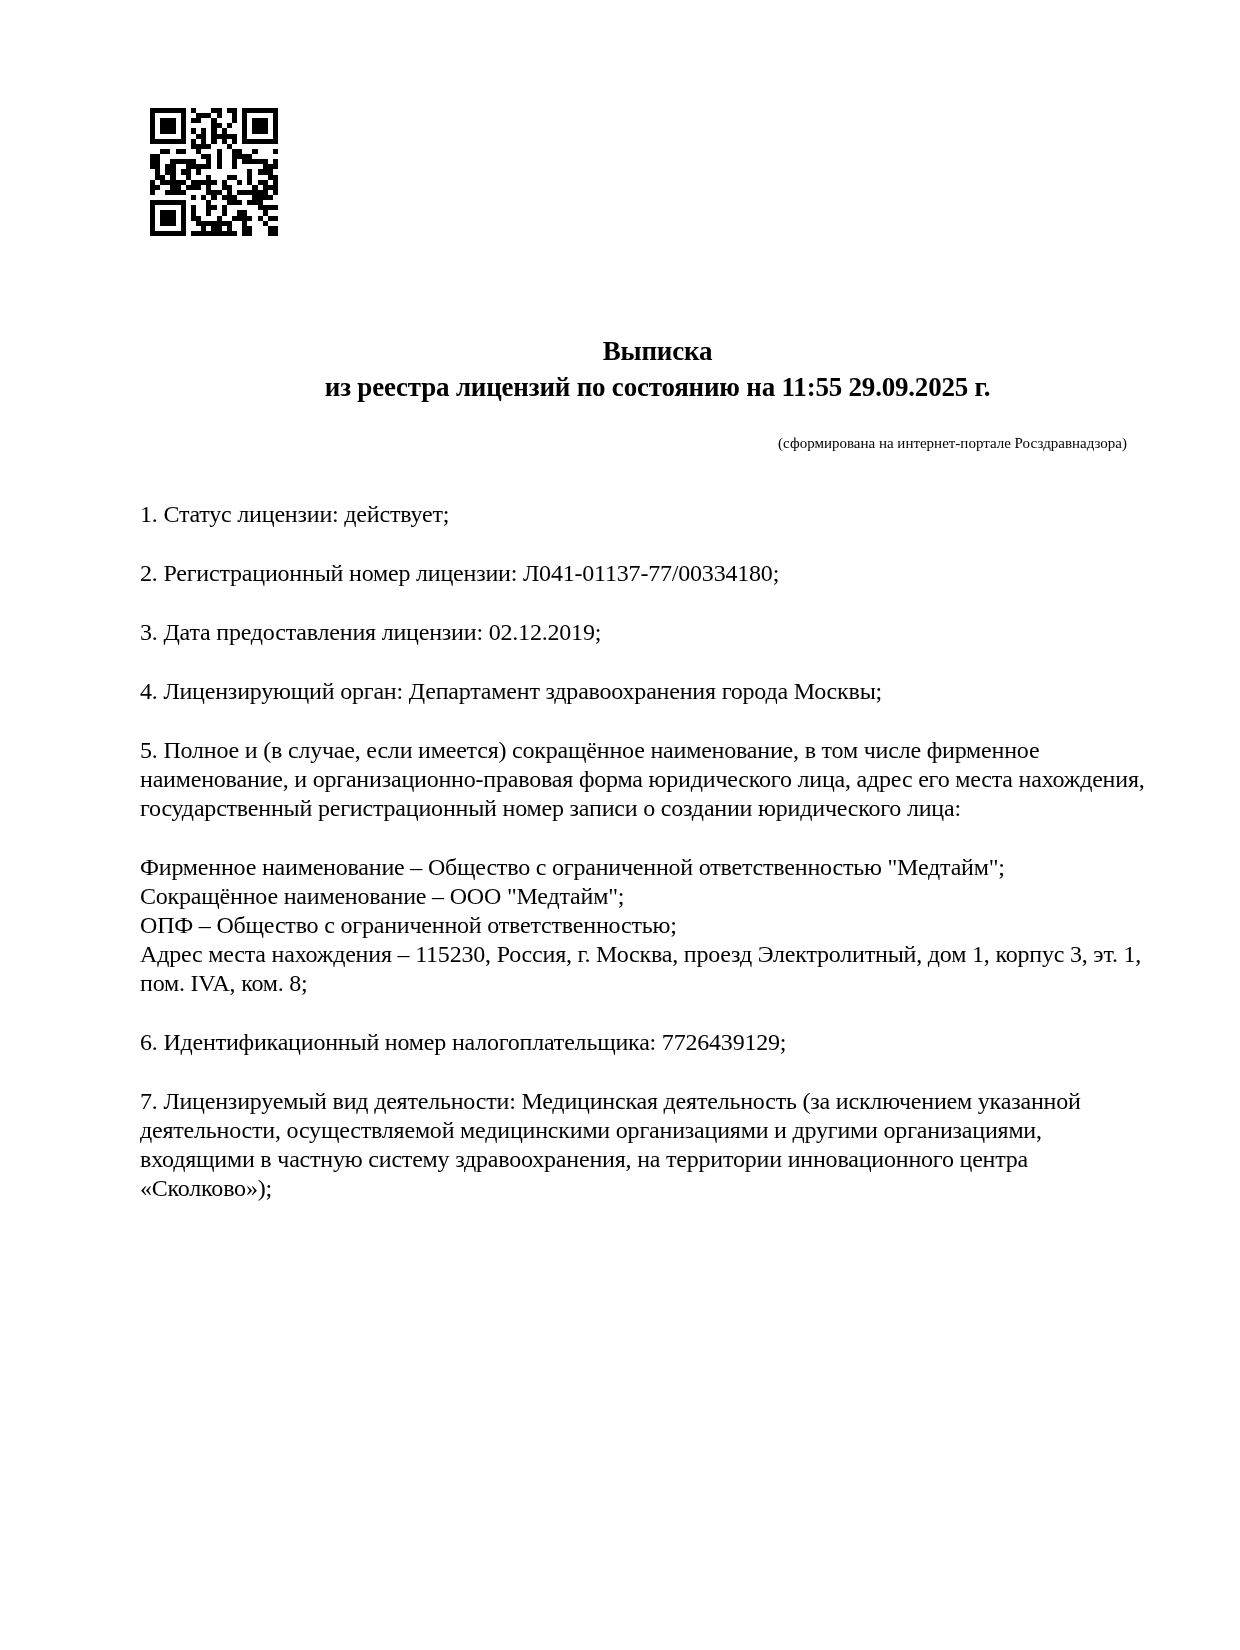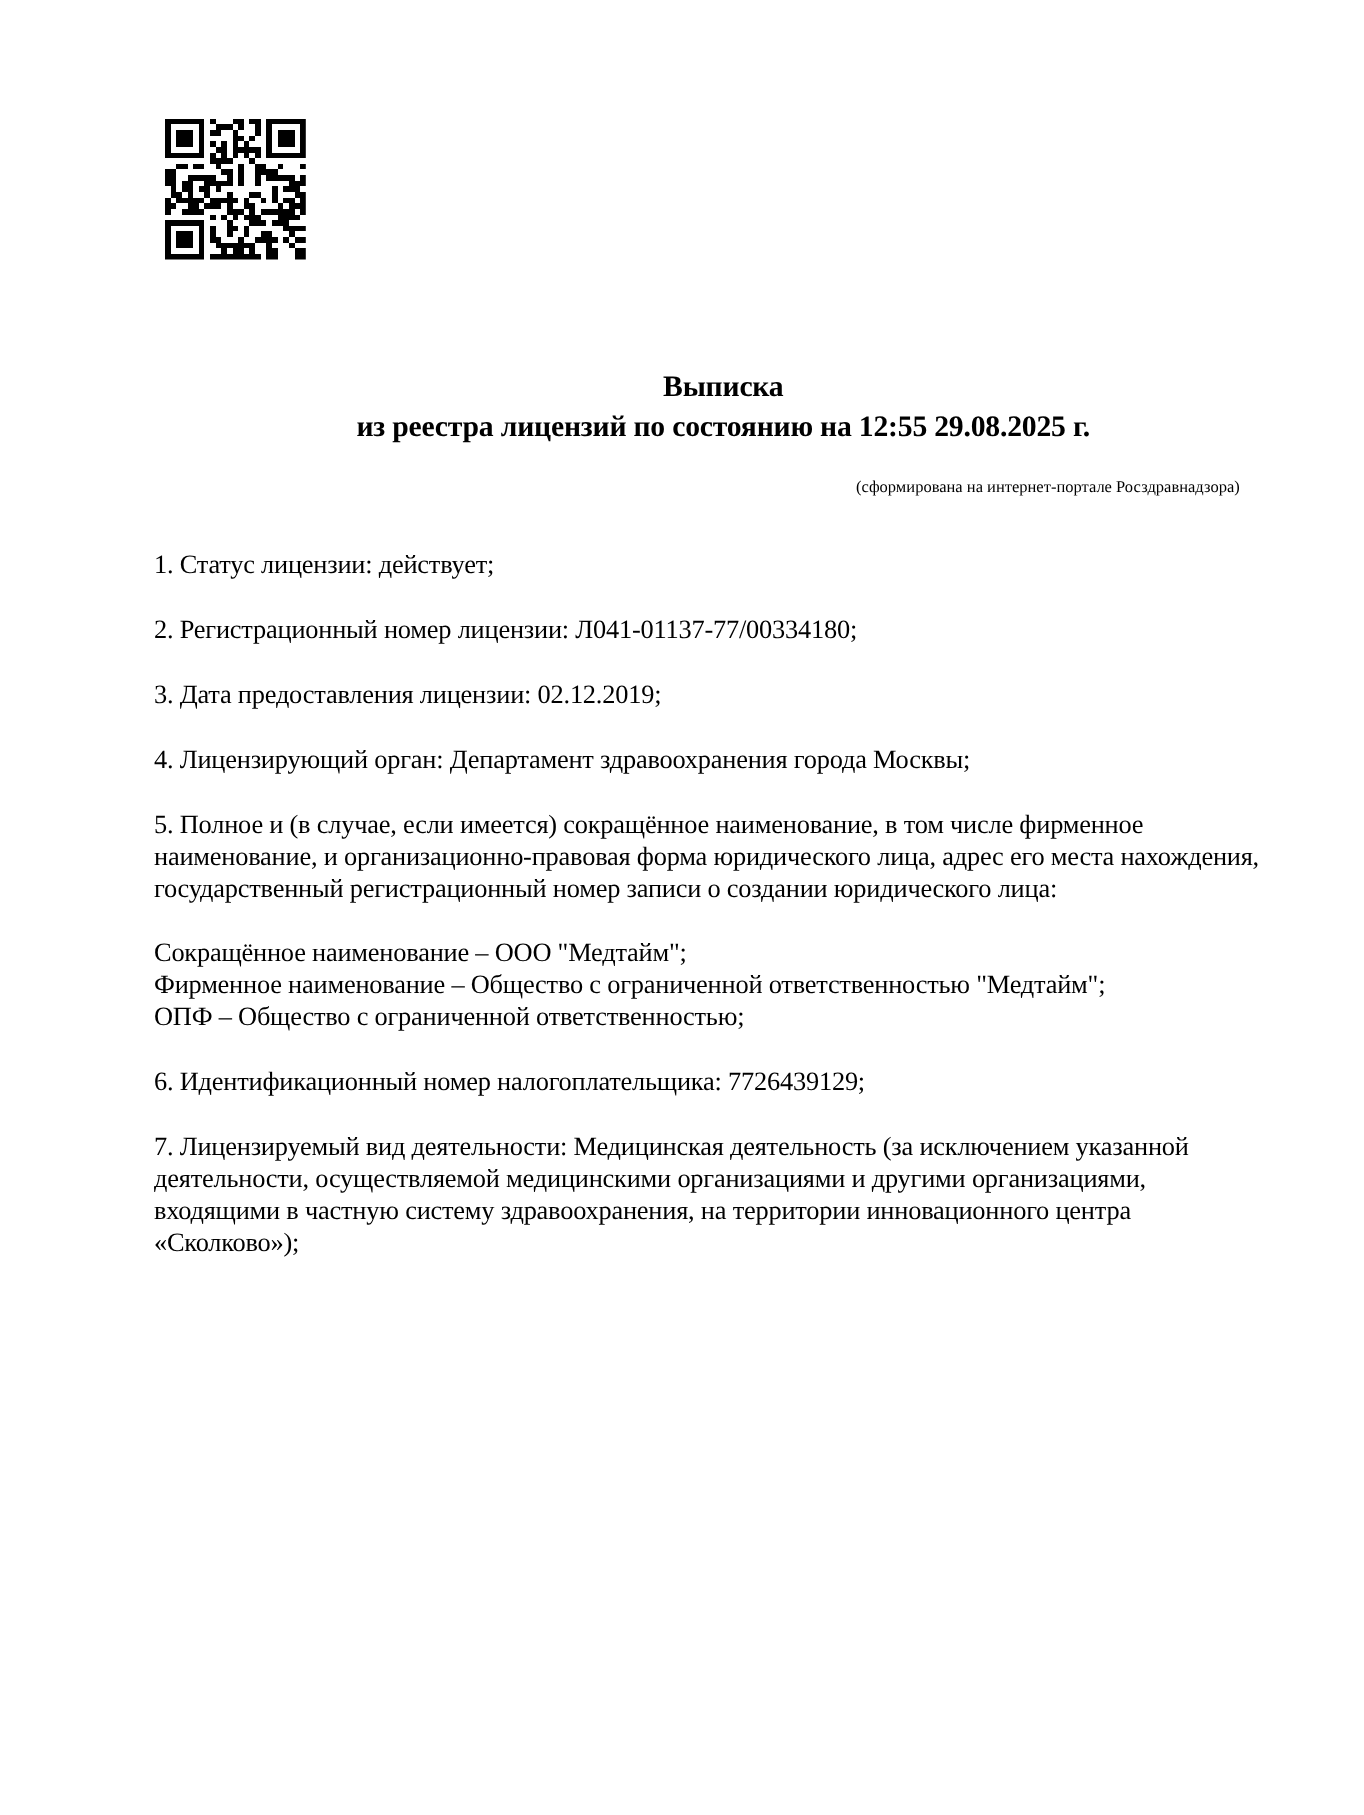--- a/index.html
+++ b/index.html
@@ -69,41 +69,42 @@
 <div class="page">
 
   <svg class="qr" viewBox="0 0 25 25" preserveAspectRatio="none" aria-hidden="true">
     <path id="qr-path" fill="#000000" shape-rendering="crispEdges" d="M0 0h1v1h-1zM1 0h1v1h-1zM2 0h1v1h-1zM3 0h1v1h-1zM4 0h1v1h-1zM5 0h1v1h-1zM6 0h1v1h-1zM8 0h1v1h-1zM12 0h1v1h-1zM13 0h1v1h-1zM15 0h1v1h-1zM16 0h1v1h-1zM18 0h1v1h-1zM19 0h1v1h-1zM20 0h1v1h-1zM21 0h1v1h-1zM22 0h1v1h-1zM23 0h1v1h-1zM24 0h1v1h-1zM0 1h1v1h-1zM6 1h1v1h-1zM9 1h1v1h-1zM10 1h1v1h-1zM11 1h1v1h-1zM13 1h1v1h-1zM16 1h1v1h-1zM18 1h1v1h-1zM24 1h1v1h-1zM0 2h1v1h-1zM2 2h1v1h-1zM3 2h1v1h-1zM4 2h1v1h-1zM6 2h1v1h-1zM8 2h1v1h-1zM9 2h1v1h-1zM12 2h1v1h-1zM16 2h1v1h-1zM18 2h1v1h-1zM20 2h1v1h-1zM21 2h1v1h-1zM22 2h1v1h-1zM24 2h1v1h-1zM0 3h1v1h-1zM2 3h1v1h-1zM3 3h1v1h-1zM4 3h1v1h-1zM6 3h1v1h-1zM12 3h1v1h-1zM13 3h1v1h-1zM15 3h1v1h-1zM18 3h1v1h-1zM20 3h1v1h-1zM21 3h1v1h-1zM22 3h1v1h-1zM24 3h1v1h-1zM0 4h1v1h-1zM2 4h1v1h-1zM3 4h1v1h-1zM4 4h1v1h-1zM6 4h1v1h-1zM8 4h1v1h-1zM10 4h1v1h-1zM12 4h1v1h-1zM14 4h1v1h-1zM18 4h1v1h-1zM20 4h1v1h-1zM21 4h1v1h-1zM22 4h1v1h-1zM24 4h1v1h-1zM0 5h1v1h-1zM6 5h1v1h-1zM9 5h1v1h-1zM10 5h1v1h-1zM12 5h1v1h-1zM13 5h1v1h-1zM14 5h1v1h-1zM15 5h1v1h-1zM16 5h1v1h-1zM18 5h1v1h-1zM24 5h1v1h-1zM0 6h1v1h-1zM1 6h1v1h-1zM2 6h1v1h-1zM3 6h1v1h-1zM4 6h1v1h-1zM5 6h1v1h-1zM6 6h1v1h-1zM8 6h1v1h-1zM10 6h1v1h-1zM12 6h1v1h-1zM14 6h1v1h-1zM16 6h1v1h-1zM18 6h1v1h-1zM19 6h1v1h-1zM20 6h1v1h-1zM21 6h1v1h-1zM22 6h1v1h-1zM23 6h1v1h-1zM24 6h1v1h-1zM8 7h1v1h-1zM9 7h1v1h-1zM10 7h1v1h-1zM11 7h1v1h-1zM15 7h1v1h-1zM2 8h1v1h-1zM3 8h1v1h-1zM5 8h1v1h-1zM6 8h1v1h-1zM9 8h1v1h-1zM13 8h1v1h-1zM16 8h1v1h-1zM17 8h1v1h-1zM20 8h1v1h-1zM24 8h1v1h-1zM0 9h1v1h-1zM1 9h1v1h-1zM10 9h1v1h-1zM11 9h1v1h-1zM13 9h1v1h-1zM16 9h1v1h-1zM17 9h1v1h-1zM18 9h1v1h-1zM19 9h1v1h-1zM0 10h1v1h-1zM1 10h1v1h-1zM4 10h1v1h-1zM5 10h1v1h-1zM6 10h1v1h-1zM7 10h1v1h-1zM8 10h1v1h-1zM11 10h1v1h-1zM13 10h1v1h-1zM16 10h1v1h-1zM18 10h1v1h-1zM19 10h1v1h-1zM20 10h1v1h-1zM21 10h1v1h-1zM22 10h1v1h-1zM24 10h1v1h-1zM0 11h1v1h-1zM1 11h1v1h-1zM3 11h1v1h-1zM4 11h1v1h-1zM7 11h1v1h-1zM8 11h1v1h-1zM9 11h1v1h-1zM10 11h1v1h-1zM11 11h1v1h-1zM13 11h1v1h-1zM16 11h1v1h-1zM22 11h1v1h-1zM23 11h1v1h-1zM24 11h1v1h-1zM1 12h1v1h-1zM3 12h1v1h-1zM4 12h1v1h-1zM6 12h1v1h-1zM7 12h1v1h-1zM9 12h1v1h-1zM19 12h1v1h-1zM21 12h1v1h-1zM22 12h1v1h-1zM23 12h1v1h-1zM1 13h1v1h-1zM2 13h1v1h-1zM4 13h1v1h-1zM7 13h1v1h-1zM11 13h1v1h-1zM15 13h1v1h-1zM16 13h1v1h-1zM19 13h1v1h-1zM23 13h1v1h-1zM24 13h1v1h-1zM0 14h1v1h-1zM2 14h1v1h-1zM3 14h1v1h-1zM4 14h1v1h-1zM5 14h1v1h-1zM6 14h1v1h-1zM8 14h1v1h-1zM9 14h1v1h-1zM10 14h1v1h-1zM11 14h1v1h-1zM12 14h1v1h-1zM14 14h1v1h-1zM17 14h1v1h-1zM19 14h1v1h-1zM21 14h1v1h-1zM22 14h1v1h-1zM24 14h1v1h-1zM0 15h1v1h-1zM1 15h1v1h-1zM4 15h1v1h-1zM5 15h1v1h-1zM7 15h1v1h-1zM8 15h1v1h-1zM9 15h1v1h-1zM11 15h1v1h-1zM14 15h1v1h-1zM15 15h1v1h-1zM20 15h1v1h-1zM22 15h1v1h-1zM23 15h1v1h-1zM24 15h1v1h-1zM0 16h1v1h-1zM3 16h1v1h-1zM4 16h1v1h-1zM5 16h1v1h-1zM6 16h1v1h-1zM11 16h1v1h-1zM12 16h1v1h-1zM13 16h1v1h-1zM15 16h1v1h-1zM17 16h1v1h-1zM18 16h1v1h-1zM19 16h1v1h-1zM20 16h1v1h-1zM21 16h1v1h-1zM22 16h1v1h-1zM24 16h1v1h-1zM8 17h1v1h-1zM10 17h1v1h-1zM12 17h1v1h-1zM14 17h1v1h-1zM15 17h1v1h-1zM16 17h1v1h-1zM20 17h1v1h-1zM21 17h1v1h-1zM22 17h1v1h-1zM23 17h1v1h-1zM0 18h1v1h-1zM1 18h1v1h-1zM2 18h1v1h-1zM3 18h1v1h-1zM4 18h1v1h-1zM5 18h1v1h-1zM6 18h1v1h-1zM11 18h1v1h-1zM15 18h1v1h-1zM16 18h1v1h-1zM17 18h1v1h-1zM19 18h1v1h-1zM20 18h1v1h-1zM21 18h1v1h-1zM0 19h1v1h-1zM6 19h1v1h-1zM8 19h1v1h-1zM11 19h1v1h-1zM12 19h1v1h-1zM14 19h1v1h-1zM21 19h1v1h-1zM22 19h1v1h-1zM23 19h1v1h-1zM24 19h1v1h-1zM0 20h1v1h-1zM2 20h1v1h-1zM3 20h1v1h-1zM4 20h1v1h-1zM6 20h1v1h-1zM8 20h1v1h-1zM11 20h1v1h-1zM14 20h1v1h-1zM17 20h1v1h-1zM18 20h1v1h-1zM22 20h1v1h-1zM0 21h1v1h-1zM2 21h1v1h-1zM3 21h1v1h-1zM4 21h1v1h-1zM6 21h1v1h-1zM8 21h1v1h-1zM9 21h1v1h-1zM13 21h1v1h-1zM16 21h1v1h-1zM17 21h1v1h-1zM18 21h1v1h-1zM19 21h1v1h-1zM21 21h1v1h-1zM23 21h1v1h-1zM24 21h1v1h-1zM0 22h1v1h-1zM2 22h1v1h-1zM3 22h1v1h-1zM4 22h1v1h-1zM6 22h1v1h-1zM9 22h1v1h-1zM10 22h1v1h-1zM11 22h1v1h-1zM12 22h1v1h-1zM13 22h1v1h-1zM14 22h1v1h-1zM15 22h1v1h-1zM18 22h1v1h-1zM22 22h1v1h-1zM0 23h1v1h-1zM6 23h1v1h-1zM10 23h1v1h-1zM12 23h1v1h-1zM13 23h1v1h-1zM15 23h1v1h-1zM18 23h1v1h-1zM19 23h1v1h-1zM23 23h1v1h-1zM24 23h1v1h-1zM0 24h1v1h-1zM1 24h1v1h-1zM2 24h1v1h-1zM3 24h1v1h-1zM4 24h1v1h-1zM5 24h1v1h-1zM6 24h1v1h-1zM8 24h1v1h-1zM9 24h1v1h-1zM10 24h1v1h-1zM11 24h1v1h-1zM12 24h1v1h-1zM13 24h1v1h-1zM14 24h1v1h-1zM15 24h1v1h-1zM16 24h1v1h-1zM18 24h1v1h-1zM19 24h1v1h-1zM23 24h1v1h-1zM24 24h1v1h-1z"></path>
   </svg>
 
   <div class="content">
 
     <div class="doc-title">
       <div>Выписка</div>
-      <div>из реестра лицензий по состоянию на 12:55 29.08.2025 г.</div>
+      <div>из реестра лицензий по состоянию на 11:55 29.09.2025 г.</div>
     </div>
 
     <div class="subtitle">(сформирована на интернет-портале Росздравнадзора)</div>
 
     <div class="doc-body">
 
       <p class="para">1. Статус лицензии: действует;</p>
 
       <p class="para">2. Регистрационный номер лицензии: Л041-01137-77/00334180;</p>
 
       <p class="para">3. Дата предоставления лицензии: 02.12.2019;</p>
 
       <p class="para">4. Лицензирующий орган: Департамент здравоохранения города Москвы;</p>
 
       <p class="para">5. Полное и (в случае, если имеется) сокращённое наименование, в том числе фирменное наименование, и организационно-правовая форма юридического лица, адрес его места нахождения, государственный регистрационный номер записи о создании юридического лица:</p>
 
       <div class="org-block">
+        <p class="org-line">Фирменное наименование – Общество с ограниченной ответственностью "Медтайм";</p>
         <p class="org-line">Сокращённое наименование – ООО "Медтайм";</p>
-        <p class="org-line">Фирменное наименование – Общество с ограниченной ответственностью "Медтайм";</p>
         <p class="org-line">ОПФ – Общество с ограниченной ответственностью;</p>
+        <p class="org-line">Адрес места нахождения – 115230, Россия, г. Москва, проезд Электролитный, дом 1, корпус 3, эт. 1, пом. IVA, ком. 8;</p>
       </div>
 
       <p class="para">6. Идентификационный номер налогоплательщика: 7726439129;</p>
 
       <p class="para">7. Лицензируемый вид деятельности: Медицинская деятельность (за исключением указанной деятельности, осуществляемой медицинскими организациями и другими организациями, входящими в частную систему здравоохранения, на территории инновационного центра «Сколково»);</p>
 
 
     </div>
   </div>
 </div>

